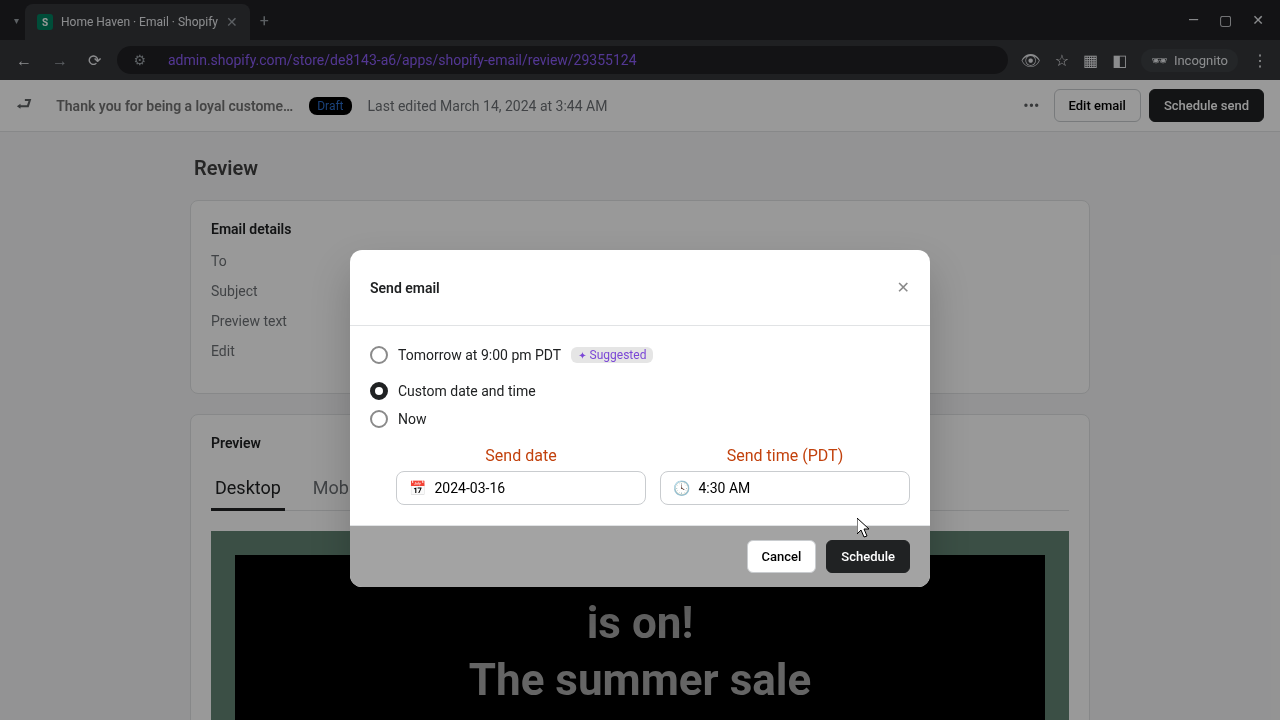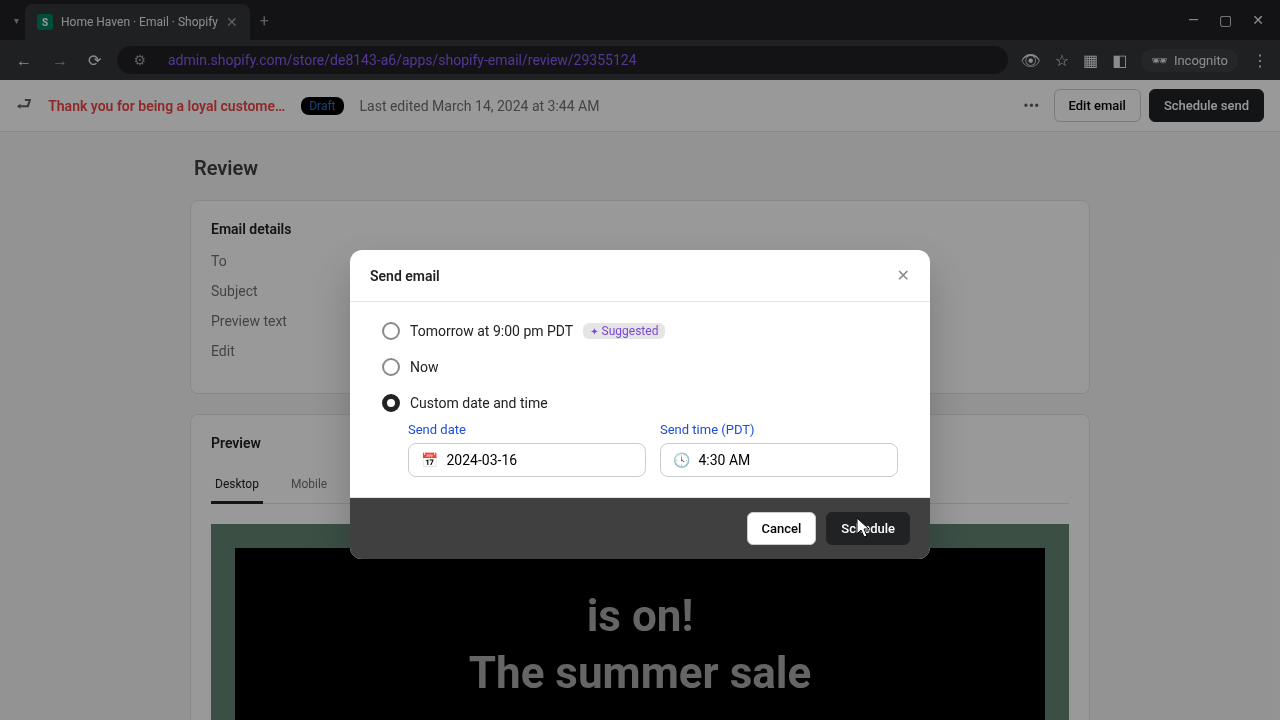--- a/index.html
+++ b/index.html
@@ -20,60 +20,60 @@
 .nav-btn { color: #9aa0a6; font-size: 16px; padding: 4px; }
 .nav-btn.active { color: #e8eaed; }
 .url-bar { flex: 1; background: #202124; border-radius: 20px; padding: 6px 16px; display: flex; align-items: center; gap: 10px; color: #9aa0a6; font-size: 14px; }
 .url-text { color: #8b5cf6; margin-left: 12px; }
 .addr-icons { display: flex; gap: 14px; align-items: center; color: #e8eaed; }
 .incognito-badge { background: #3c4043; border-radius: 14px; padding: 4px 10px; display: flex; align-items: center; gap: 6px; font-size: 13px; color: #e8eaed; }
 
 
 .page-header { background: #fff; border-bottom: 1px solid #e1e3e5; height: 52px; display: flex; align-items: center; padding: 0 16px; gap: 16px; }
 .back-icon { color: #5c5f62; font-size: 18px; }
-.page-title-trunc { font-weight: 600; font-size: 14px; color: #ef4444; }
+.page-title-trunc { font-weight: 600; font-size: 14px; color: #737373; margin-left: 8px; }
 .draft-badge { background: #000000; color: #2c6ecb; font-size: 12px; padding: 2px 8px; border-radius: 8px; }
 .last-edited { color: #6d7175; font-size: 14px; }
 .header-actions { margin-left: auto; display: flex; gap: 8px; align-items: center; }
 .more-btn { color: #5c5f62; font-size: 16px; padding: 6px; }
 .btn { border-radius: 6px; padding: 8px 14px; font-size: 13px; font-weight: 500; cursor: pointer; border: 1px solid #c9cccf; background: #fff; }
 .btn-primary { background: #202223; color: #fff; border-color: #202223; }
 
 
 .content { padding: 24px 0; }
 .container { max-width: 900px; margin: 0 auto; }
 .review-title { font-size: 20px; font-weight: 600; margin-bottom: 20px; color: #404040; padding-left: 4px; }
 .card { background: #fff; border: 1px solid #e1e3e5; border-radius: 8px; padding: 20px; margin-bottom: 20px; }
 .card-title { font-weight: 600; font-size: 14px; margin-bottom: 16px; color: #202223; }
 .field-row { display: flex; margin-bottom: 14px; font-size: 14px; color: #202223; }
 .field-label { width: 170px; color: #6d7175; }
 .tabs { display: flex; gap: 24px; border-bottom: 1px solid #e1e3e5; margin-bottom: 20px; }
-.tab-item { padding: 10px 4px; font-size: 12px; color: #6d7175; cursor: pointer; }
+.tab-item { padding: 10px 4px; font-size: 18px; color: #6d7175; cursor: pointer; }
 .tab-item.active { color: #202223; border-bottom: 3px solid #202223; margin-bottom: -1px; }
 .email-preview { background: #638473; padding: 24px; }
 .email-banner { background: #000; color: #a8a8a8; text-align: center; padding: 40px 20px; font-size: 44px; font-weight: 700; line-height: 1.3; }
 
 
 .overlay { position: absolute; inset: 0; background: rgba(0,0,0,0.4); display: flex; align-items: flex-start; justify-content: center; }
 .modal { background: #fff; border-radius: 12px; width: 580px; margin-top: 250px; box-shadow: 0 20px 40px rgba(0,0,0,0.2); overflow: hidden; }
-.modal-header { padding: 16px 20px; display: flex; justify-content: space-between; align-items: center; border-bottom: 1px solid #e1e3e5; }
+.modal-header { padding: 28px 20px; display: flex; justify-content: space-between; align-items: center; border-bottom: 1px solid #e1e3e5; }
 .modal-title { font-weight: 600; font-size: 14px; color: #202223; }
 .close-x { color: #8a8a8a; font-size: 16px; cursor: pointer; }
-.modal-body { padding: 20px 32px; }
+.modal-body { padding: 20px 20px; }
 .radio-row { display: flex; align-items: center; gap: 10px; margin-bottom: 18px; font-size: 14px; color: #202223; }
 .radio { width: 18px; height: 18px; border: 2px solid #8a8a8a; border-radius: 50%; display: inline-block; }
 .radio.selected { border-color: #202223; border-width: 5px; }
 .suggested-badge { background: #e5e5e5; color: #7b47d6; font-size: 12px; padding: 1px 7px; border-radius: 6px; display: inline-flex; align-items: center; gap: 3px; }
 .suggested-badge::before { content: "✦"; font-size: 10px; }
 .date-time-row { display: flex; gap: 14px; margin-top: 6px; margin-left: 26px; }
 .input-group { flex: 1; }
-.input-label { font-size: 13px; color: #1d4ed8; margin-bottom: 6px; display: block; }
+.input-label { font-size: 16px; color: #c2410c; margin-bottom: 6px; display: block; text-align: center; }
 .input-field { width: 100%; border: 1px solid #c9cccf; border-radius: 8px; padding: 8px 12px; font-size: 14px; display: flex; align-items: center; gap: 8px; background: #fff; }
 .input-icon { color: #5c5f62; font-size: 14px; }
-.modal-footer { padding: 14px 20px; border-top: 1px solid #e1e3e5; display: flex; justify-content: flex-end; gap: 10px; background: #404040; }
+.modal-footer { padding: 14px 20px; border-top: 1px solid #e1e3e5; display: flex; justify-content: flex-end; gap: 10px; background: #a3a3a3; }
 .cursor { position: absolute; width: 16px; height: 20px; pointer-events: none; left: 857px; top: 518px; }
 </style>
 </head>
 <body>
 
 <div class="browser-chrome">
   <span class="tab-dropdown">▾</span>
   <div class="tab">
     <span class="favicon">S</span>
     <span>Home Haven · Email · Shopify</span>
@@ -159,27 +159,27 @@
     <div class="modal-header">
       <span class="modal-title">Send email</span>
       <span class="close-x">✕</span>
     </div>
     <div class="modal-body">
       <div class="radio-row">
         <span class="radio"></span>
         <span>Tomorrow at 9:00 pm PDT</span>
         <span class="suggested-badge">Suggested</span>
       </div>
+      <div class="radio-row" style="margin-bottom:10px;">
+        <span class="radio selected"></span>
+        <span>Custom date and time</span>
+      </div>
       <div class="radio-row">
         <span class="radio"></span>
         <span>Now</span>
-      </div>
-      <div class="radio-row" style="margin-bottom:10px;">
-        <span class="radio selected"></span>
-        <span>Custom date and time</span>
       </div>
       <div class="date-time-row">
         <div class="input-group">
           <label class="input-label">Send date</label>
           <div class="input-field">
             <span class="input-icon">📅</span>
             <span>2024-03-16</span>
           </div>
         </div>
         <div class="input-group">

